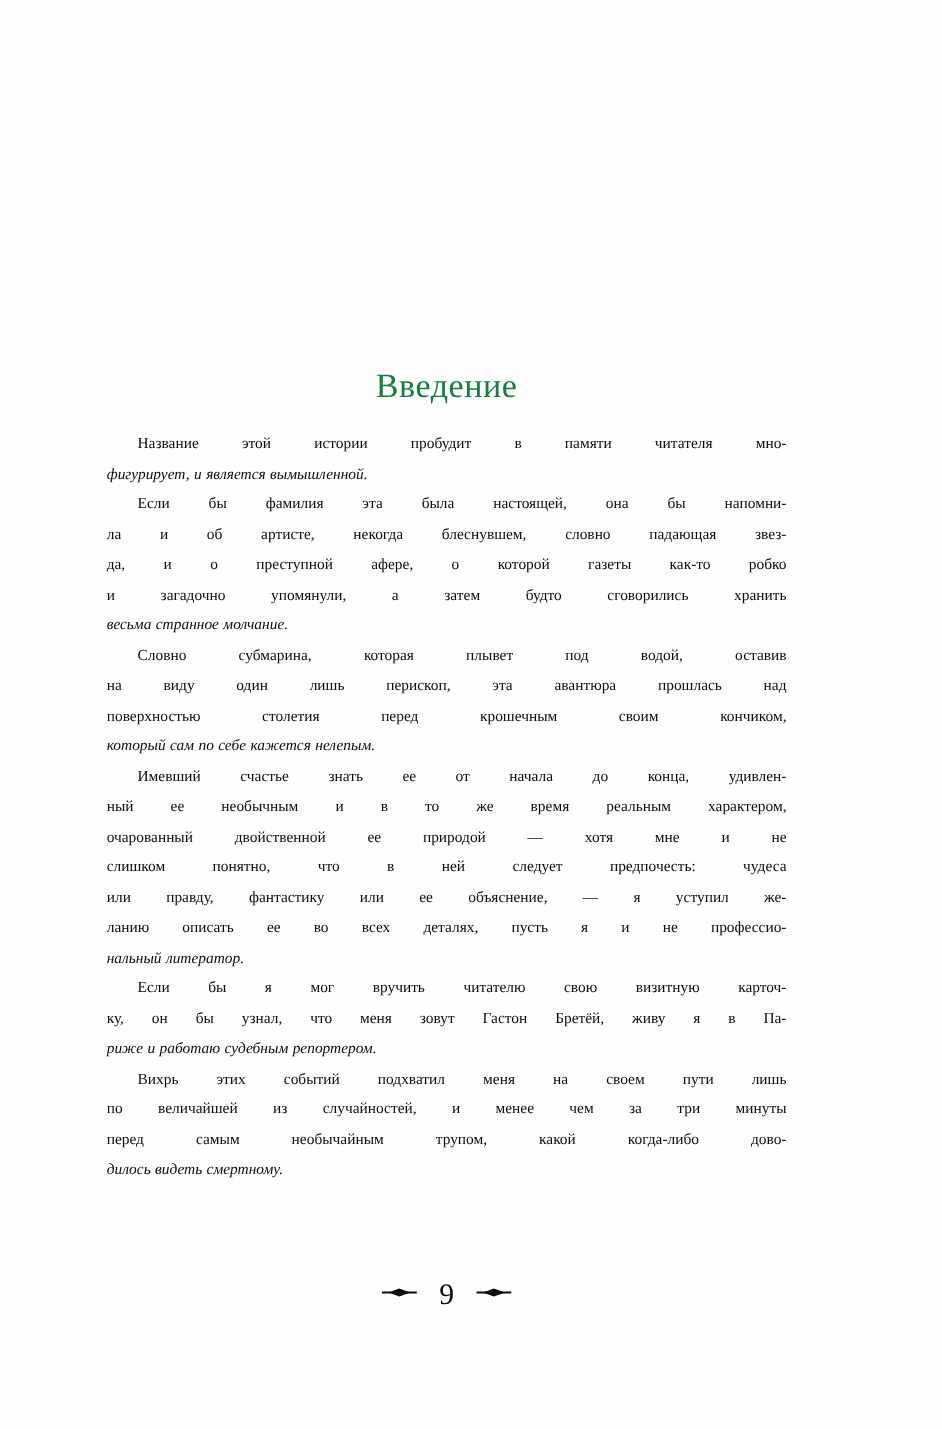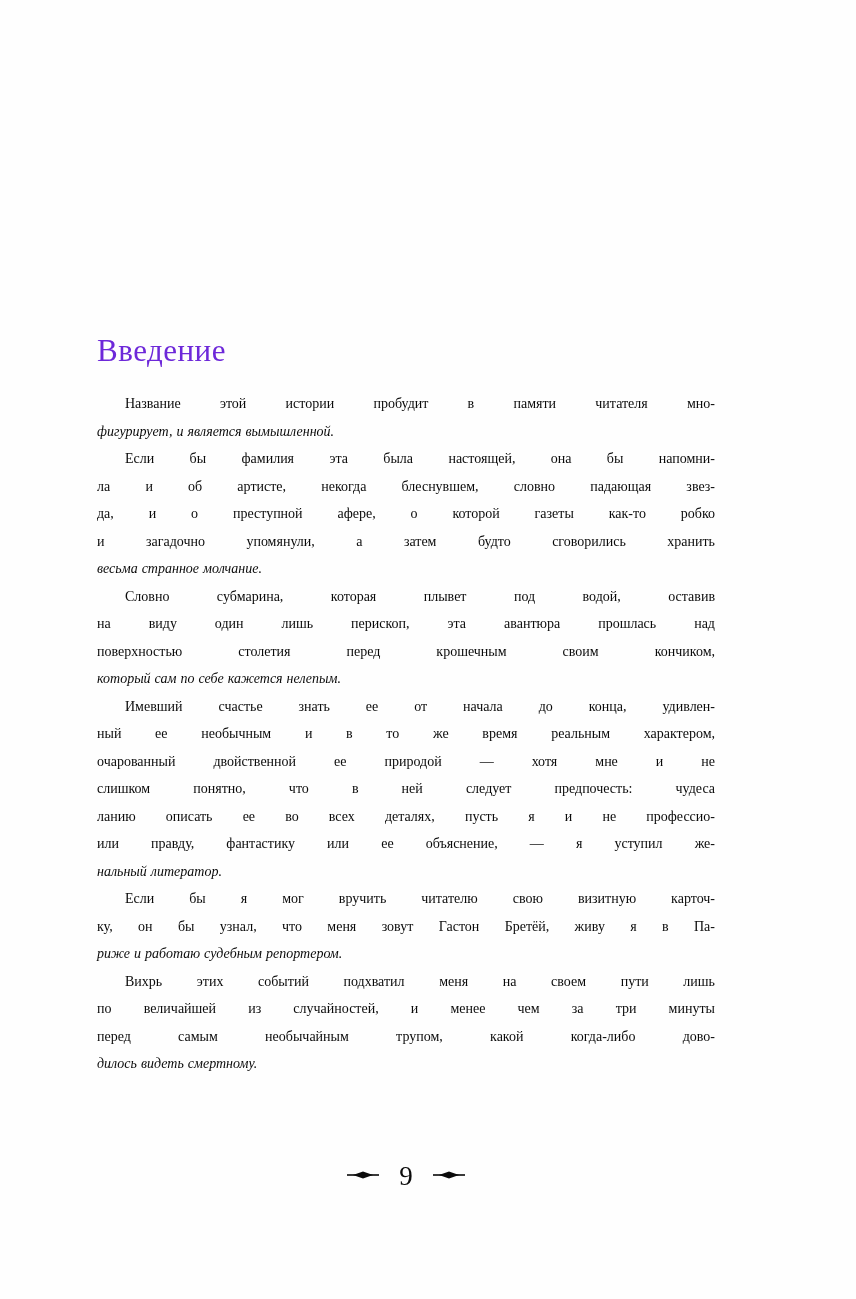--- a/index.html
+++ b/index.html
@@ -21,22 +21,23 @@
     background: #fefefe;
   }
   .chapter-title {
     position: absolute;
     left: 97px;
     top: 333px;
     width: 618px;
     margin: 0;
     font-size: 31px;
     font-weight: 400;
+    text-align: center;
     letter-spacing: 0.5px;
-    color: #6d28d9;
+    color: #15803d;
   }
   .text-block {
     position: absolute;
     left: 97px;
     top: 390px;
     width: 618px;
     font-size: 14px;
     line-height: 27.5px;
   }
   .para {
@@ -107,22 +108,22 @@
       <div class="line">на виду один лишь перископ, эта авантюра прошлась над</div>
       <div class="line">поверхностью столетия перед крошечным своим кончиком,</div>
       <div class="line pl">который сам по себе кажется нелепым.</div>
     </div>
 
     <div class="para">
       <div class="line pf">Имевший счастье знать ее от начала до конца, удивлен-</div>
       <div class="line">ный ее необычным и в то же время реальным характером,</div>
       <div class="line">очарованный двойственной ее природой — хотя мне и не</div>
       <div class="line">слишком понятно, что в ней следует предпочесть: чудеса</div>
+      <div class="line">или правду, фантастику или ее объяснение, — я уступил же-</div>
       <div class="line">ланию описать ее во всех деталях, пусть я и не профессио-</div>
-      <div class="line">или правду, фантастику или ее объяснение, — я уступил же-</div>
       <div class="line pl">нальный литератор.</div>
     </div>
 
     <div class="para">
       <div class="line pf">Если бы я мог вручить читателю свою визитную карточ-</div>
       <div class="line">ку, он бы узнал, что меня зовут Гастон Бретёй, живу я в Па-</div>
       <div class="line pl">риже и работаю судебным репортером.</div>
     </div>
 
     <div class="para">

